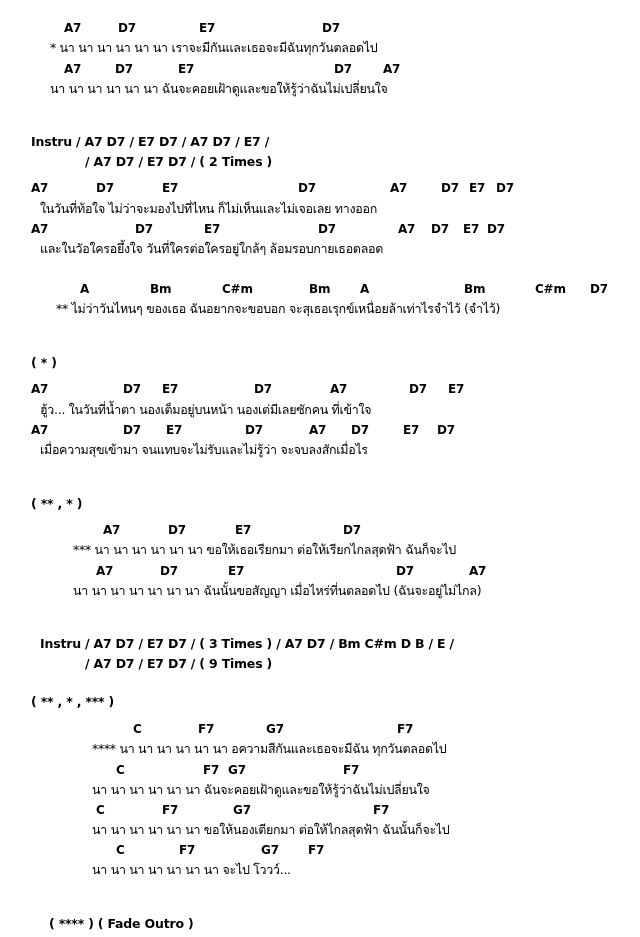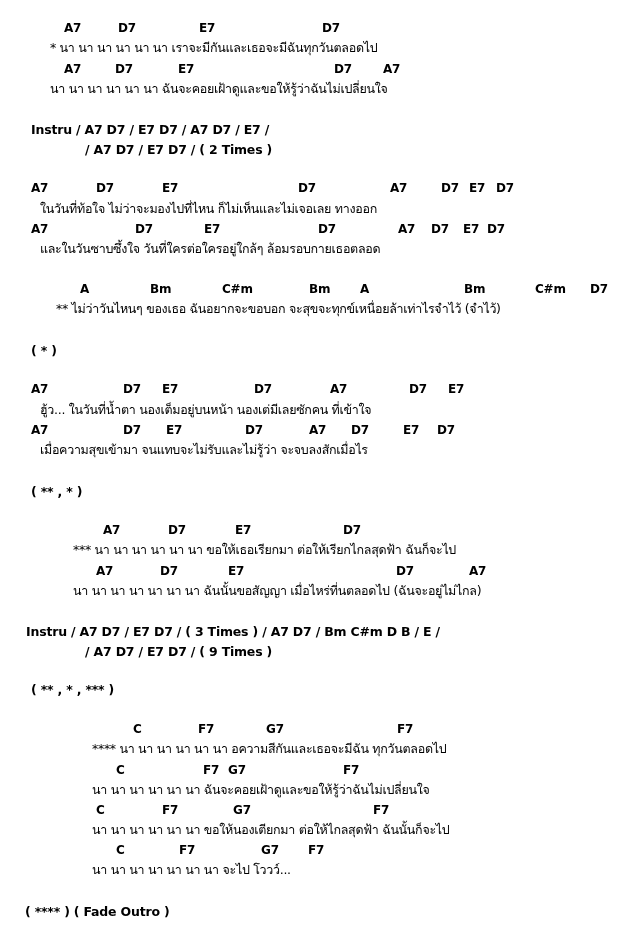--- a/index.html
+++ b/index.html
@@ -1,21 +1,21 @@
 <!DOCTYPE html>
 <html><head>
 <meta charset="utf-8">
 <style>
   html, body { margin: 0; padding: 0; background: #ffffff; }
   body { width: 640px; height: 937px; position: relative; overflow: hidden;
          font-family: "DejaVu Sans", "Liberation Sans", sans-serif; color: #000000; }
   .line { position: absolute; left: 0; height: 20px; white-space: nowrap; }
   .chord { position: absolute; font-weight: bold; font-size: 12px; line-height: 16px; letter-spacing: -0.2px; }
   .lyric { position: absolute; font-size: 12.5px; line-height: 16px; letter-spacing: -0.3px; }
-  .section { position: absolute; font-weight: bold; font-size: 12.5px; line-height: 16px; letter-spacing: -0.2px; }
+  .section { position: absolute; font-weight: bold; font-size: 12.5px; line-height: 16px; letter-spacing: -0.2px; margin-top: 12px; }
 </style>
 </head>
 <body>
 
 <div class="line" style="top:20px;">
   <span class="chord" style="left:64px;">A7</span>
   <span class="chord" style="left:118px;">D7</span>
   <span class="chord" style="left:199px;">E7</span>
   <span class="chord" style="left:322px;">D7</span>
 </div>
@@ -57,35 +57,35 @@
   <span class="chord" style="left:31px;">A7</span>
   <span class="chord" style="left:135px;">D7</span>
   <span class="chord" style="left:204px;">E7</span>
   <span class="chord" style="left:318px;">D7</span>
   <span class="chord" style="left:398px;">A7</span>
   <span class="chord" style="left:431px;">D7</span>
   <span class="chord" style="left:463px;">E7</span>
   <span class="chord" style="left:487px;">D7</span>
 </div>
 <div class="line" style="top:241px;">
-  <span class="lyric" style="left:40px;">และในวันซาบซึ้งใจ วันที่ใครต่อใครอยู่ใกล้ๆ ล้อมรอบกายเธอตลอด</span>
+  <span class="lyric" style="left:40px;">และในวัอใครอยึ้งใจ วันที่ใครต่อใครอยู่ใกล้ๆ ล้อมรอบกายเธอตลอด</span>
 </div>
 
 <div class="line" style="top:281px;">
   <span class="chord" style="left:80px;">A</span>
   <span class="chord" style="left:150px;">Bm</span>
   <span class="chord" style="left:222px;">C#m</span>
   <span class="chord" style="left:309px;">Bm</span>
   <span class="chord" style="left:360px;">A</span>
   <span class="chord" style="left:464px;">Bm</span>
   <span class="chord" style="left:535px;">C#m</span>
   <span class="chord" style="left:590px;">D7</span>
 </div>
 <div class="line" style="top:301px;">
-  <span class="lyric" style="left:56px;">** ไม่ว่าวันไหนๆ ของเธอ ฉันอยากจะขอบอก จะสุขจะทุกข์เหนื่อยล้าเท่าไรจำไว้    (จำไว้)</span>
+  <span class="lyric" style="left:56px;">** ไม่ว่าวันไหนๆ ของเธอ ฉันอยากจะขอบอก จะสุเธอเรุกข์เหนื่อยล้าเท่าไรจำไว้    (จำไว้)</span>
 </div>
 
 <div class="line" style="top:343px;">
   <span class="section" style="left:31px;">( * )</span>
 </div>
 
 <div class="line" style="top:381px;">
   <span class="chord" style="left:31px;">A7</span>
   <span class="chord" style="left:123px;">D7</span>
   <span class="chord" style="left:162px;">E7</span>
@@ -129,21 +129,21 @@
   <span class="chord" style="left:160px;">D7</span>
   <span class="chord" style="left:228px;">E7</span>
   <span class="chord" style="left:396px;">D7</span>
   <span class="chord" style="left:469px;">A7</span>
 </div>
 <div class="line" style="top:583px;">
   <span class="lyric" style="left:73px;">นา นา นา นา นา นา นา ฉันนั้นขอสัญญา เมื่อไหร่ที่นตลอดไป (ฉันจะอยู่ไม่ไกล)</span>
 </div>
 
 <div class="line" style="top:624px;">
-  <span class="section" style="left:26px;">Instru  / A7 D7 / E7 D7 / ( 3 Times ) / A7 D7 / Bm C#m D B / E /</span>
+  <span class="section" style="left:40px;">Instru  / A7 D7 / E7 D7 / ( 3 Times ) / A7 D7 / Bm C#m D B / E /</span>
 </div>
 <div class="line" style="top:644px;">
   <span class="section" style="left:85px;">/ A7 D7 / E7 D7 / ( 9 Times )</span>
 </div>
 
 <div class="line" style="top:682px;">
   <span class="section" style="left:31px;">( ** , * , *** )</span>
 </div>
 
 <div class="line" style="top:721px;">
@@ -177,14 +177,14 @@
   <span class="chord" style="left:116px;">C</span>
   <span class="chord" style="left:179px;">F7</span>
   <span class="chord" style="left:261px;">G7</span>
   <span class="chord" style="left:308px;">F7</span>
 </div>
 <div class="line" style="top:862px;">
   <span class="lyric" style="left:92px;">นา นา นา นา นา นา นา จะไป โววว์...</span>
 </div>
 
 <div class="line" style="top:904px;">
-  <span class="section" style="left:25px;">( **** ) ( Fade Outro )</span>
+  <span class="section" style="left:49px;">( **** ) ( Fade Outro )</span>
 </div>
 
 </body></html>

